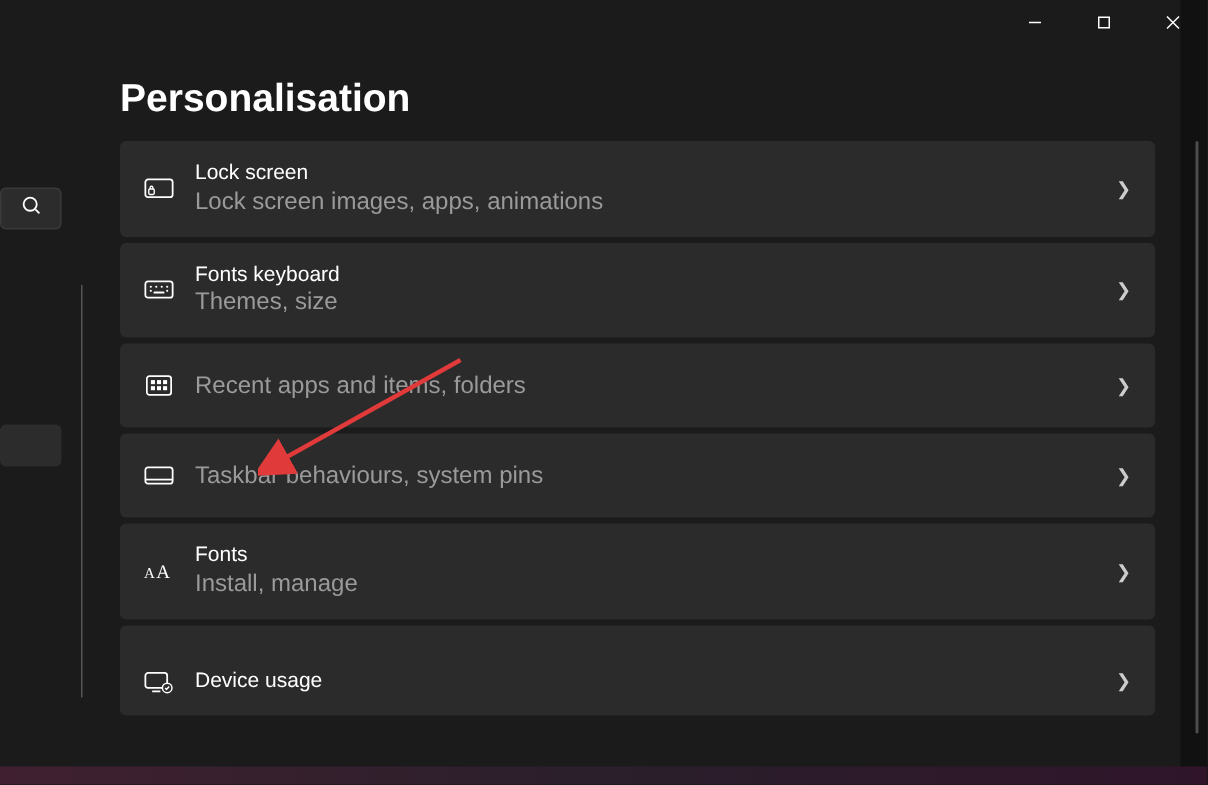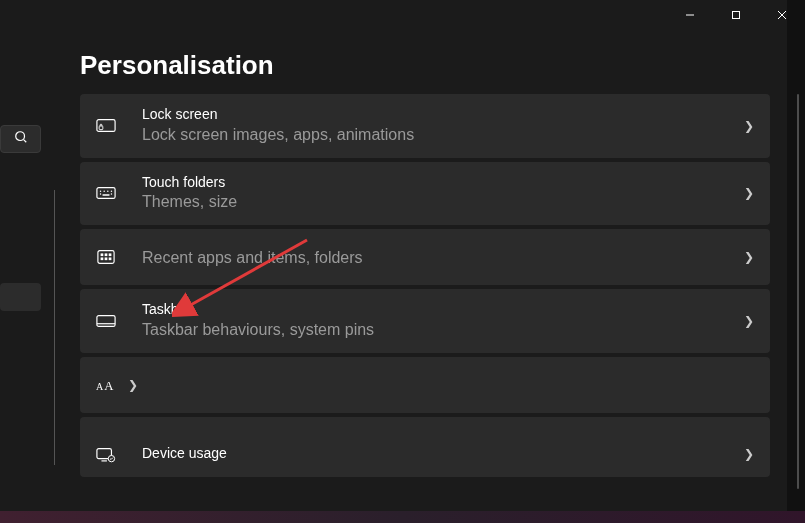--- a/index.html
+++ b/index.html
@@ -43,21 +43,21 @@
   .row {
     background: #2b2b2b; border-radius: 4px;
     display: flex; align-items: center;
     padding: 12px 16px 12px 12px; min-height: 56px;
     position: relative;
   }
   .row .icon {
     width: 28px; display: flex; justify-content: center; color: #fff;
     flex-shrink: 0;
   }
-  .row .txt { margin-left: 22px; flex: 1; }
+  .row .txt { margin-left: 10px; flex: 1; }
   .row .txt .t { font-size: 14px; color: #fff; line-height: 1.2; }
   .row .txt .d { font-size: 16px; color: #9a9a9a; line-height: 1.3; margin-top: 2px; }
   .row .chev { color: #ccc; font-size: 12px; flex-shrink: 0; margin-left: 8px; }
 
   .arrow-annotation {
     position: absolute; left: 172px; top: 232px; pointer-events: none;
   }
 
   .right-scroll {
     position: absolute; right: 6px; top: 94px; width: 2px; height: 395px;
@@ -135,21 +135,21 @@
           <circle cx="5" cy="5" r="0.8" fill="#fff"></circle>
           <circle cx="9" cy="5" r="0.8" fill="#fff"></circle>
           <circle cx="13" cy="5" r="0.8" fill="#fff"></circle>
           <circle cx="17" cy="5" r="0.8" fill="#fff"></circle>
           <circle cx="5" cy="8" r="0.8" fill="#fff"></circle>
           <circle cx="17" cy="8" r="0.8" fill="#fff"></circle>
           <rect x="7" y="8.5" width="8" height="1.5" rx="0.7" fill="#fff"></rect>
         </svg>
     </span>
     <div class="txt">
-      <div class="t">Touch folders</div>
+      <div class="t">Fonts keyboard</div>
       <div class="d">Themes, size</div>
     </div>
     <span class="chev">❯</span>
   </div>
 
   <div class="row">
     <span class="icon">
       <svg width="18" height="16" viewBox="0 0 20 16">
           <rect x="1" y="1" width="18" height="14" rx="2" fill="none" stroke="#fff" stroke-width="1.3"></rect>
           <rect x="4" y="4" width="3" height="3" fill="#fff"></rect>
@@ -167,33 +167,36 @@
   </div>
 
   <div class="row">
     <span class="icon">
       <svg width="20" height="14" viewBox="0 0 22 14">
           <rect x="1" y="1" width="20" height="12" rx="2" fill="none" stroke="#fff" stroke-width="1.3"></rect>
           <line x1="1" y1="10" x2="21" y2="10" stroke="#fff" stroke-width="1.3"></line>
         </svg>
     </span>
     <div class="txt">
-      <div class="t">Taskbar</div>
       <div class="d">Taskbar behaviours, system pins</div>
     </div>
     <span class="chev">❯</span>
   </div>
 
   <div class="row">
     <span class="icon">
       <svg width="20" height="16" viewBox="0 0 22 16">
           <text x="0" y="13" font-size="11" fill="#fff" font-family="Segoe UI">A</text>
           <text x="9" y="13" font-size="14" fill="#fff" font-family="Segoe UI">A</text>
         </svg>
     </span>
+    <div class="txt">
+      <div class="t">Fonts</div>
+      <div class="d">Install, manage</div>
+    </div>
     <span class="chev">❯</span>
   </div>
 
   <div class="row" style="align-items:flex-start; padding-top:28px; padding-bottom:14px;">
     <span class="icon" style="margin-top:2px;">
       <svg width="20" height="16" viewBox="0 0 22 16">
           <rect x="1" y="1" width="16" height="11" rx="2" fill="none" stroke="#fff" stroke-width="1.3"></rect>
           <line x1="6" y1="14.5" x2="12" y2="14.5" stroke="#fff" stroke-width="1.3"></line>
           <circle cx="17" cy="12" r="3.5" fill="#2b2b2b" stroke="#fff" stroke-width="1.1"></circle>
           <path d="M15.5 12 l1 1 l2 -2" fill="none" stroke="#fff" stroke-width="1.1"></path>

